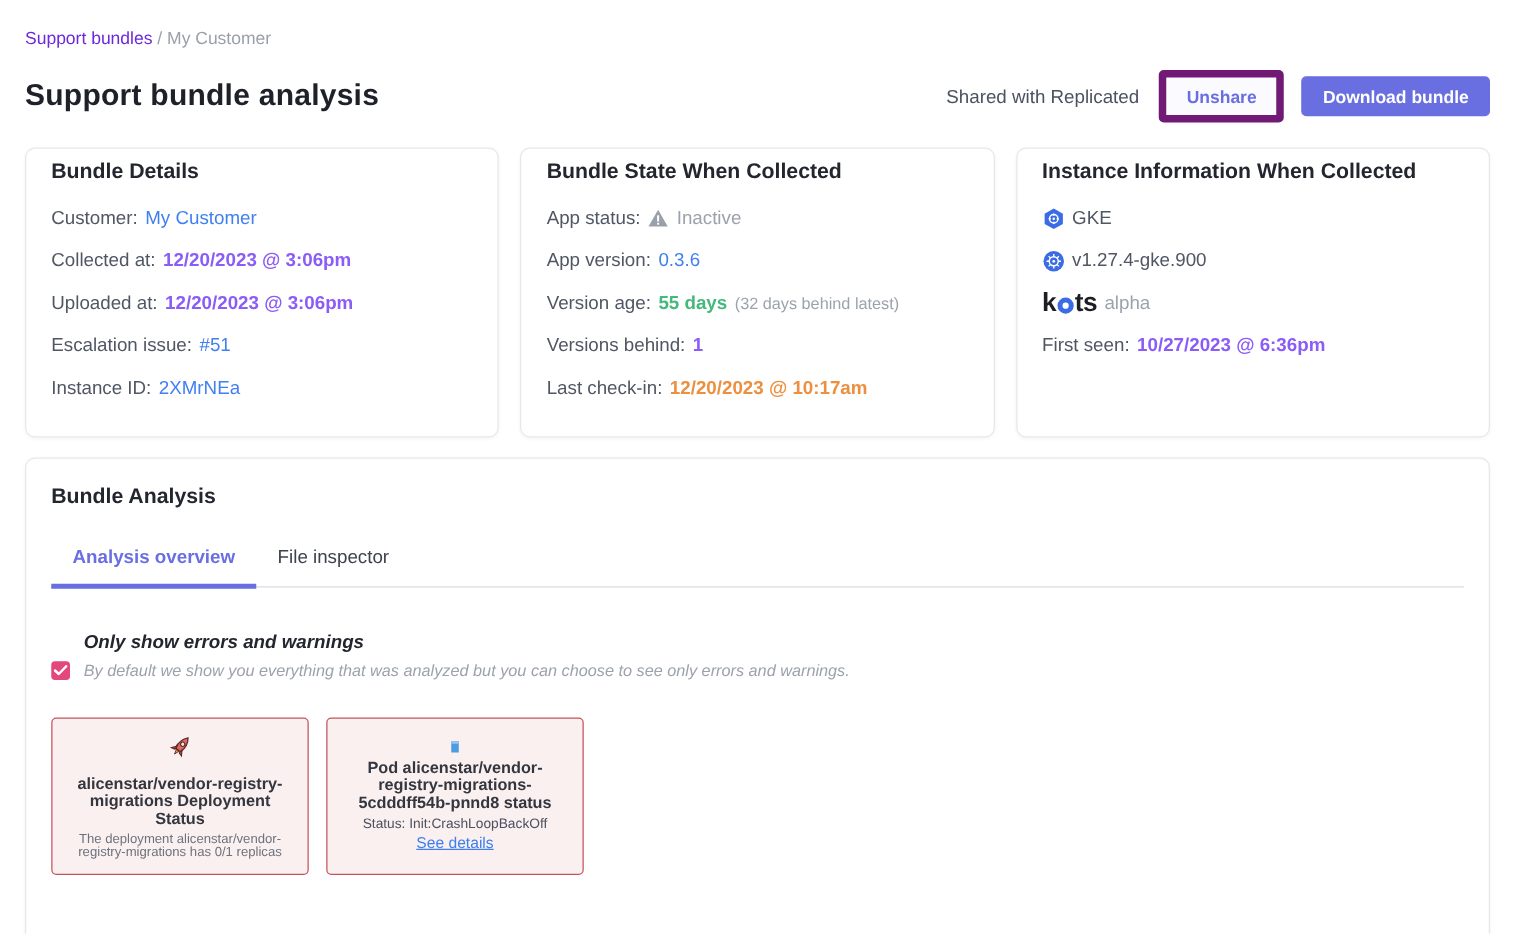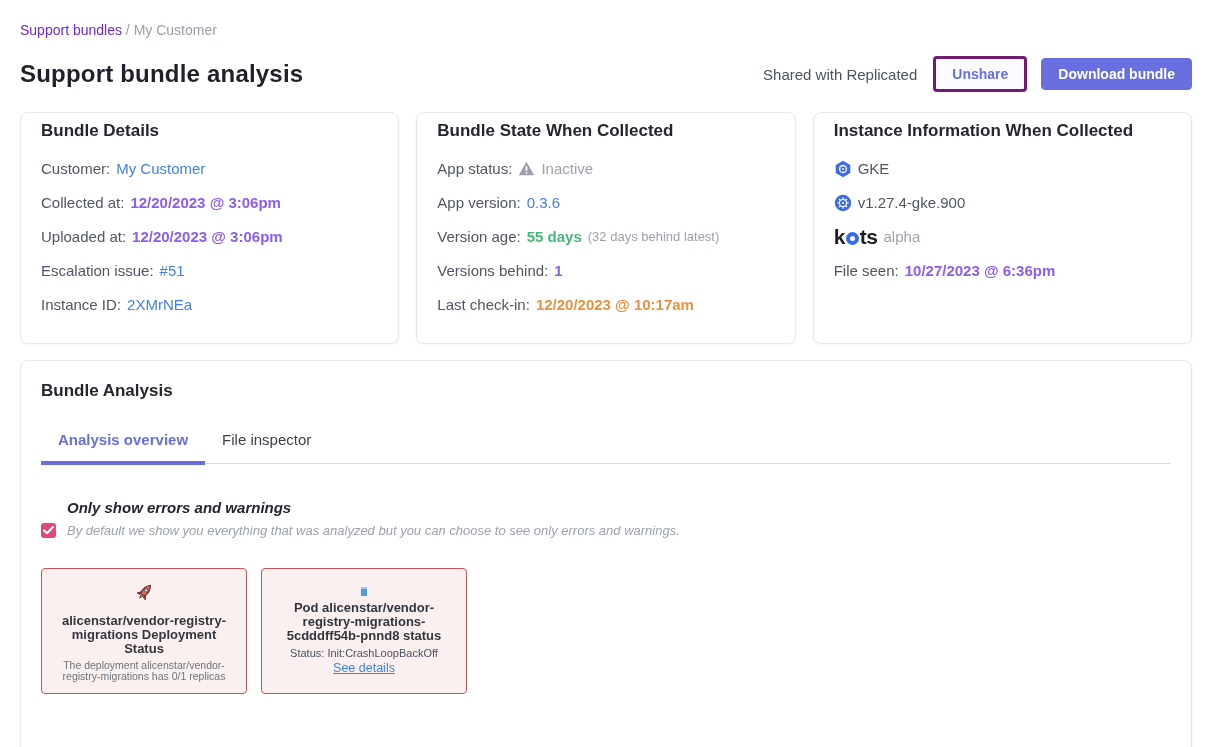--- a/index.html
+++ b/index.html
@@ -11,21 +11,21 @@
   .breadcrumb { font-size:14px; margin:2px 0 18px 0; color:#9aa0aa; }
   .breadcrumb a { color:#6d28d9; text-decoration:none; cursor:pointer; }
 
   
   .header-row { display:flex; align-items:center; justify-content:space-between; margin-bottom:20px; }
   h1 { font-size:24px; font-weight:700; color:#1e212a; letter-spacing:.2px; }
   .header-actions { display:flex; align-items:center; gap:14px; }
   .shared-text { font-size:15px; color:#4b5260; margin-right:2px; }
   .btn { font-size:14px; font-weight:700; border-radius:4px; padding:7px 16px; cursor:pointer;
     font-family:inherit; }
-  .btn-outline { background:#fbfbff; color:#696ee1; border:3px solid #701a75; }
+  .btn-outline { background:#fbfbff; color:#696ee1; border:6px solid #701a75; }
   .btn-primary { background:#696ee1; color:#ffffff; border:1px solid #696ee1; }
 
   
   .cards-row { display:flex; gap:17px; }
   .card { flex:1; background:#fff; border:1px solid #e7e8ec; border-radius:8px;
     box-shadow:0 1px 3px rgba(30,35,60,.05); padding:8px 20px; min-height:232px; }
   .card h2 { font-size:17px; font-weight:700; color:#23262e; margin-bottom:18px; }
   .row { font-size:15px; color:#505663; margin-bottom:15px; line-height:19px; display:flex; align-items:center; gap:6px; flex-wrap:wrap; }
   .row:last-child { margin-bottom:0; }
   .val-bold { font-weight:700; color:#8b5cf6; }
@@ -168,21 +168,21 @@
       </div>
       <div class="row">
         <span class="kots">
             <span>k</span>
             <span class="kots-o"></span>
             <span>ts</span>
           </span>
         <span class="val-muted" style="font-size:15px">alpha</span>
       </div>
       <div class="row">
-        <span>File seen:</span>
+        <span>First seen:</span>
         <span class="val-bold">10/27/2023 @ 6:36pm</span>
       </div>
     </div>
   </div>
 
   <div class="analysis-card">
     <h2>Bundle Analysis</h2>
 
     <div class="tabs">
       <div class="tab active">Analysis overview</div>

